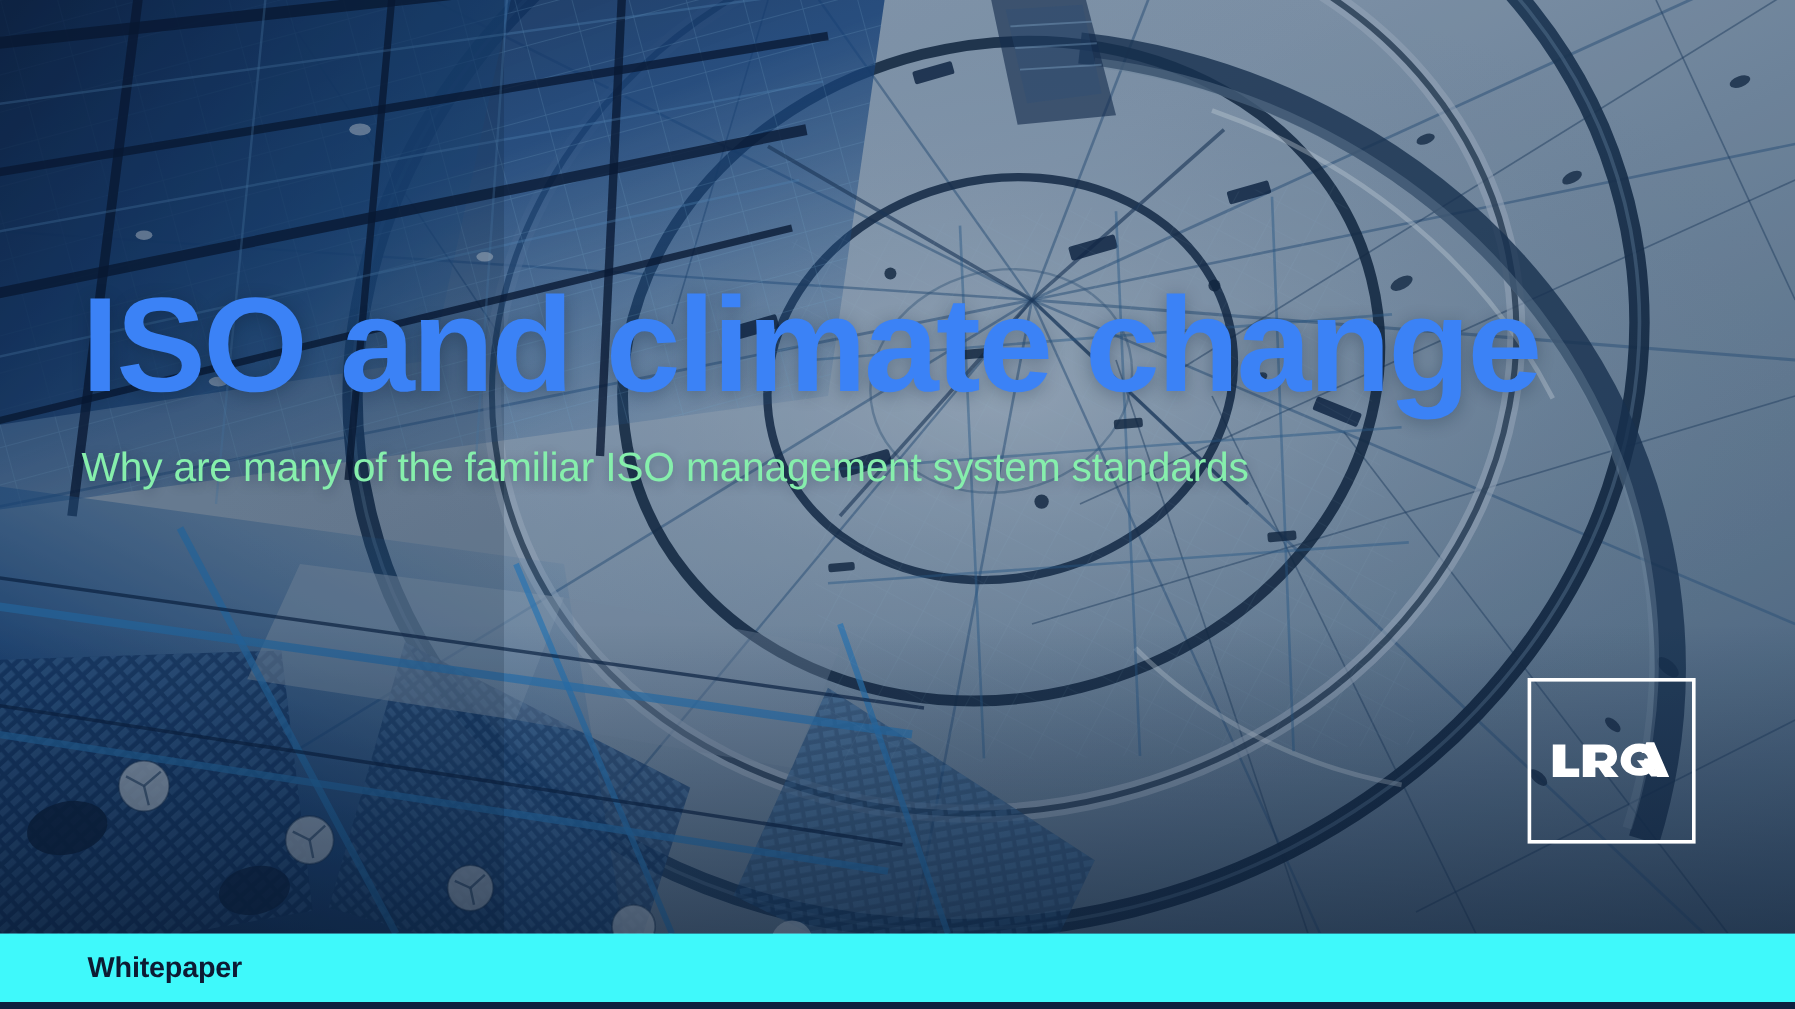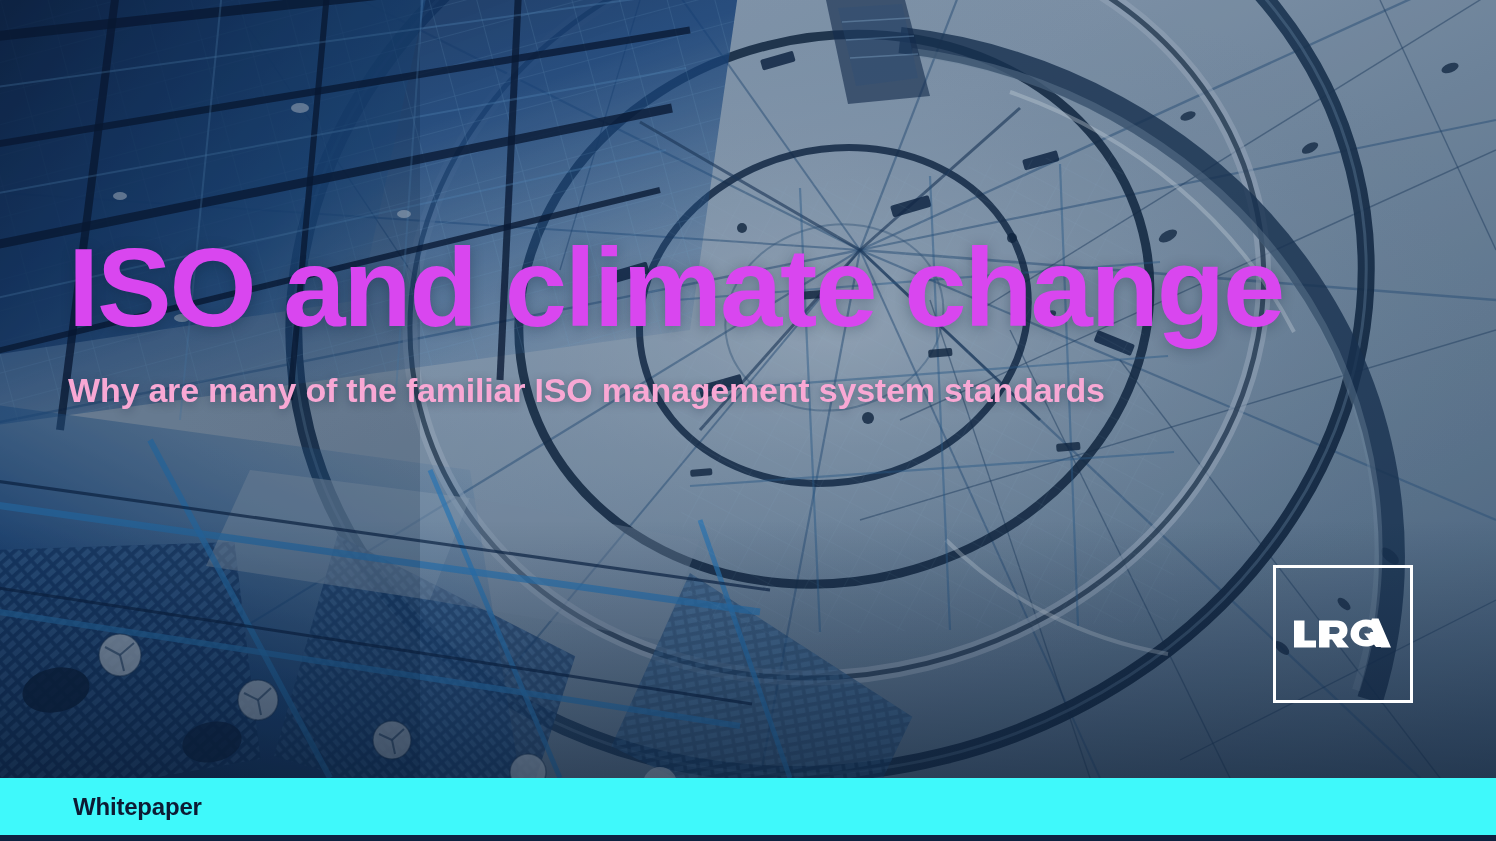--- a/index.html
+++ b/index.html
@@ -33,32 +33,32 @@
     position:absolute;
     left:68px;
     top:232px;
     width:1340px;
   }
 
   #hero-title {
     font-size:112px;
     line-height:1.0;
     font-weight:700;
-    color:#d946ef;
+    color:#3b82f6;
     letter-spacing:-2.2px;
     white-space:nowrap;
     text-shadow:0 2px 14px rgba(10,26,48,0.30);
   }
 
   #hero-subtitle {
     margin-top:22px;
     font-size:34px;
     line-height:48px;
-    font-weight:700;
-    color:#f9a8d4;
+    font-weight:400;
+    color:#86efac;
     max-width:1230px;
     letter-spacing:-0.2px;
     text-shadow:0 2px 10px rgba(10,26,48,0.35);
   }
   #hero-subtitle .sub-line { display:block; white-space:nowrap; }
 
   
   #brand-logo {
     position:absolute;
     left:1273px;

